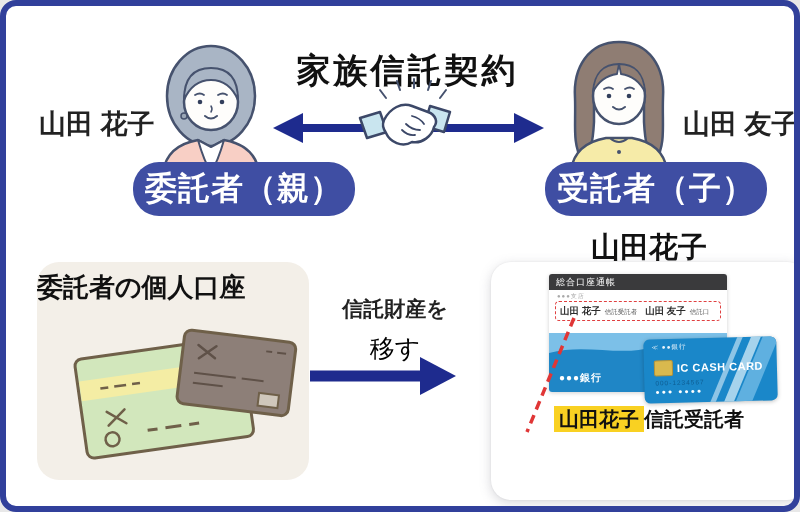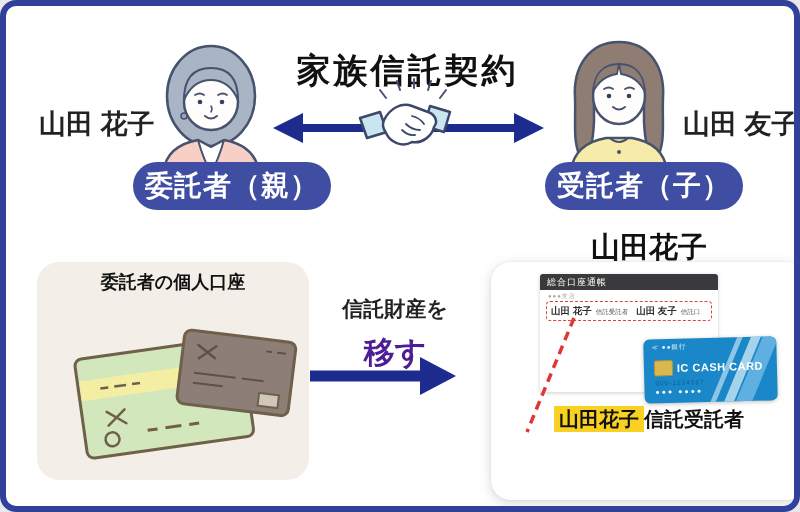--- a/index.html
+++ b/index.html
@@ -10,47 +10,47 @@
   }
   .abs{position:absolute;margin-left:15px;}
   .page-title{
     left:0;right:0;top:42px;text-align:center;font-size:34px;font-weight:800;
     letter-spacing:3px;color:#111;
   }
   .person-name{font-size:27px;font-weight:600;color:#222;white-space:nowrap;}
   .name-left{left:18px;top:100px;}
   .name-right{left:662px;top:100px;}
   .badge{
-    background:#3f4ea3;color:#fff;font-weight:800;font-size:28px;
+    background:#3f4ea3;color:#fff;font-weight:800;font-size:32px;
     padding:5px 12px;border-radius:26px;white-space:nowrap;letter-spacing:1px;
   }
   .badge-left{left:112px;top:156px;}
   .badge-right{left:524px;top:156px;text-align:right;}
   
   .beige-box{
     left:16px;top:256px;width:272px;height:218px;background:#f3efe8;
     border-radius:22px;
   }
   .beige-title{
-    left:0;right:0;top:8px;text-align:center;font-size:18px;font-weight:800;color:#111;
+    left:0;right:0;top:8px;font-size:26px;font-weight:800;color:#111;
     position:absolute;
   }
   
   .transfer-line{left:302px;top:289px;width:144px;text-align:center;
     font-size:21px;font-weight:600;color:#222;}
   .transfer-line2{left:302px;top:326px;width:144px;text-align:center;
-    font-size:31px;font-weight:700;color:#4c1d95;}
+    font-size:25px;font-weight:400;color:#000000;}
   
   .trust-title{left:470px;top:222px;width:316px;text-align:center;
     font-size:29px;font-weight:800;color:#111;}
   .white-box{
     left:470px;top:256px;width:316px;height:238px;background:#ffffff;
     border-radius:20px;box-shadow:0 3px 12px rgba(110,110,125,.28),0 0 2px rgba(0,0,0,.08);
   }
-  .passbook{position:absolute;left:49px;top:12px;width:178px;height:118px;
+  .passbook{position:absolute;left:58px;top:12px;width:178px;height:118px;
     border-radius:3px;overflow:hidden;box-shadow:0 1px 4px rgba(0,0,0,.18);}
   .pb-header{height:16px;background:#3a3a3c;color:#fff;font-size:9px;
     line-height:16px;padding-left:7px;letter-spacing:1px;}
   .pb-body{height:43px;background:#fff;position:relative;}
   .pb-branch{position:absolute;left:8px;top:2px;font-size:6px;color:#a9a9a9;letter-spacing:1px;}
   .pb-holder{
     position:absolute;left:6px;right:6px;top:11px;border:1.6px dashed #e04040;
     border-radius:4px;padding:3px 4px 2px 4px;display:flex;align-items:baseline;
     gap:4px;white-space:nowrap;
   }
@@ -184,20 +184,26 @@
       <div class="pb-header">総合口座通帳</div>
       <div class="pb-body">
         <div class="pb-branch">●●●支店</div>
         <div class="pb-holder">
           <span class="pb-name">山田 花子</span>
           <span class="pb-role">信託受託者</span>
           <span class="pb-name" style="margin-left:4px;">山田 友子</span>
           <span class="pb-role">信託口</span>
         </div>
       </div>
+      <div class="pb-footer">
+        <svg class="pb-wave" viewBox="0 0 178 26" preserveAspectRatio="none">
+          <path d="M0 0 L178 0 L178 8 C150 16 130 6 104 14 C72 24 36 10 0 20 Z" fill="#7cc0e8"></path>
+        </svg>
+        <div class="pb-bank">●●●銀行</div>
+      </div>
     </div>
 
     <div class="ic-card">
       <div class="ic-stripe3"></div>
       <div class="ic-stripe1"></div>
       <div class="ic-stripe2"></div>
       <div class="ic-bank">≪ ●●銀行</div>
       <div class="ic-chip"></div>
       <div class="ic-label">IC CASH CARD</div>
       <div class="ic-number">000-1234567</div>

